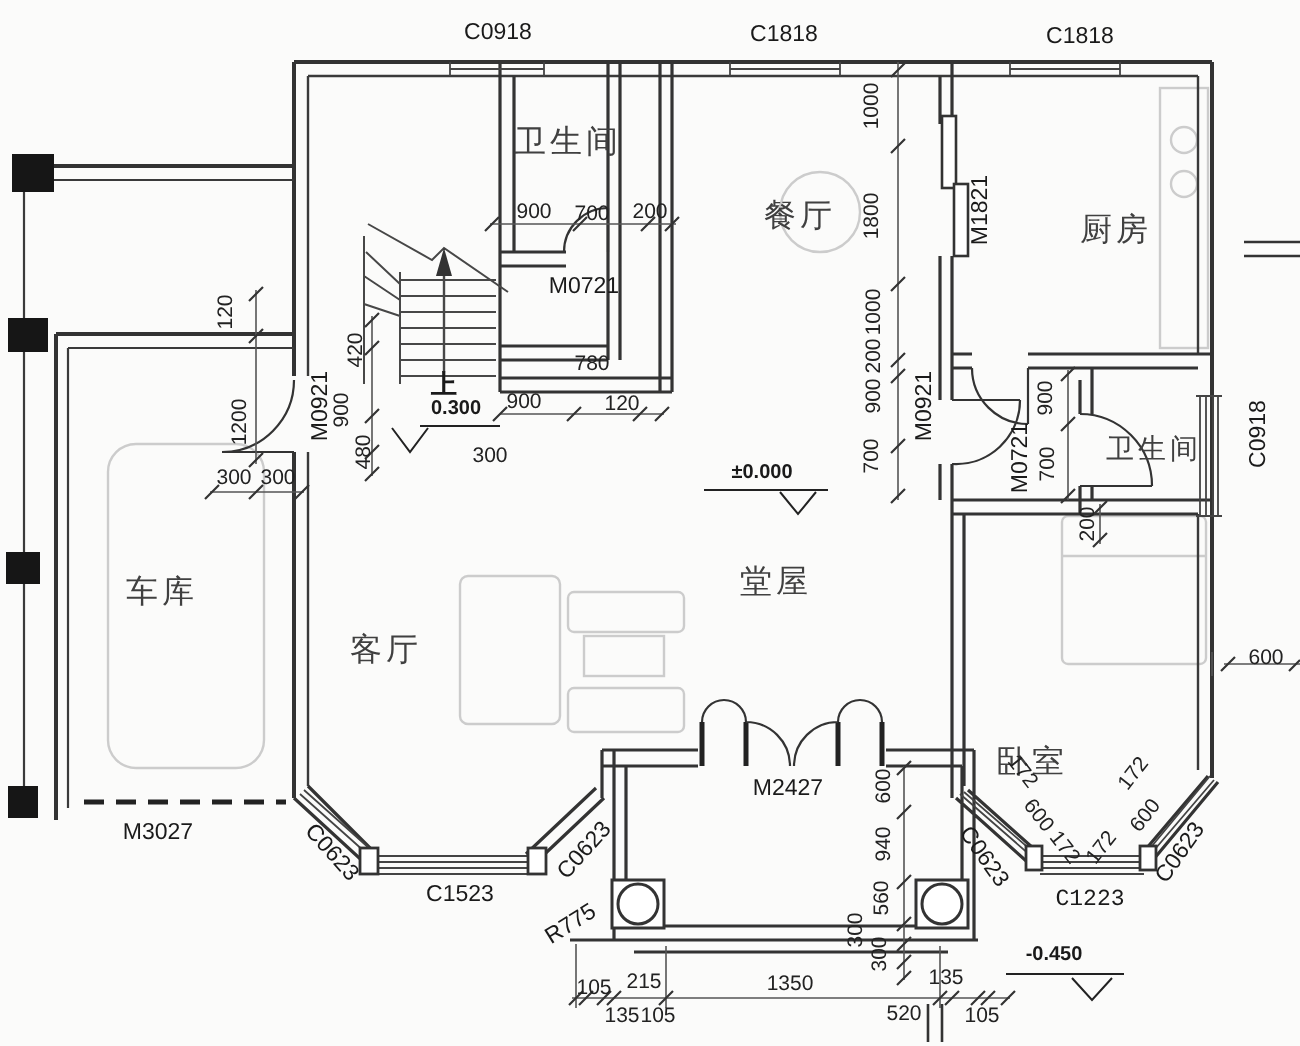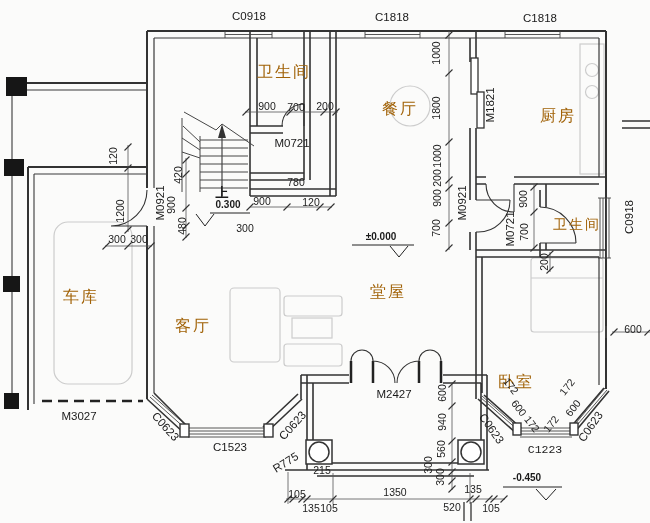--- a/index.html
+++ b/index.html
@@ -12,21 +12,21 @@
   }
   .canvas svg{position:absolute;left:0;top:0;z-index:1;}
   #labels{position:absolute;left:0;top:0;width:650px;height:523px;z-index:3;}
   .ann{
     position:absolute;
     white-space:nowrap;
     color:#1c1c1c;
     line-height:1;
     transform-origin:center center;
   }
-  .ann.room{font-size:16px;letter-spacing:2px;color:#a16207;}
+  .ann.room{font-size:16px;letter-spacing:2px;color:#404040;}
   .ann.level{font-size:10px;font-weight:bold;color:#1a1a1a;}
   .ann.code{font-size:11.5px;color:#1a1a1a;}
   .ann.dim{font-size:10.5px;color:#222;}
   .watermark{
     position:absolute;
     left:147px;top:10px;
     z-index:5;
     font-size:34px;
     font-weight:bold;
     letter-spacing:1px;
@@ -238,21 +238,21 @@
       <span class="ann dim" style="left: 532px; top: 424px; transform: translate(-50%, -50%) rotate(52deg);">172</span>
       <span class="ann dim" style="left: 567px; top: 387px; transform: translate(-50%, -50%) rotate(-52deg);">172</span>
       <span class="ann dim" style="left: 573px; top: 408px; transform: translate(-50%, -50%) rotate(-52deg);">600</span>
       <span class="ann dim" style="left: 551px; top: 424px; transform: translate(-50%, -50%) rotate(-52deg);">172</span>
       <span class="ann dim" style="left: 442px; top: 393px; transform: translate(-50%, -50%) rotate(-90deg);">600</span>
       <span class="ann dim" style="left: 442px; top: 422px; transform: translate(-50%, -50%) rotate(-90deg);">940</span>
       <span class="ann dim" style="left: 441px; top: 449px; transform: translate(-50%, -50%) rotate(-90deg);">560</span>
       <span class="ann dim" style="left: 428px; top: 465px; transform: translate(-50%, -50%) rotate(-90deg);">300</span>
       <span class="ann dim" style="left: 440px; top: 477px; transform: translate(-50%, -50%) rotate(-90deg);">300</span>
       <span class="ann dim" style="left: 297px; top: 494px; transform: translate(-50%, -50%) rotate(0deg);">105</span>
-      <span class="ann dim" style="left: 322px; top: 470px; transform: translate(-50%, -50%) rotate(0deg);">215</span>
+      <span class="ann dim" style="left: 322px; top: 491px; transform: translate(-50%, -50%) rotate(0deg);">215</span>
       <span class="ann dim" style="left: 311px; top: 508px; transform: translate(-50%, -50%) rotate(0deg);">135</span>
       <span class="ann dim" style="left: 329px; top: 508px; transform: translate(-50%, -50%) rotate(0deg);">105</span>
       <span class="ann dim" style="left: 395px; top: 492px; transform: translate(-50%, -50%) rotate(0deg);">1350</span>
       <span class="ann dim" style="left: 473px; top: 489px; transform: translate(-50%, -50%) rotate(0deg);">135</span>
       <span class="ann dim" style="left: 452px; top: 507px; transform: translate(-50%, -50%) rotate(0deg);">520</span>
       <span class="ann dim" style="left: 491px; top: 508px; transform: translate(-50%, -50%) rotate(0deg);">105</span>
     </div>
 
 
 </div>

